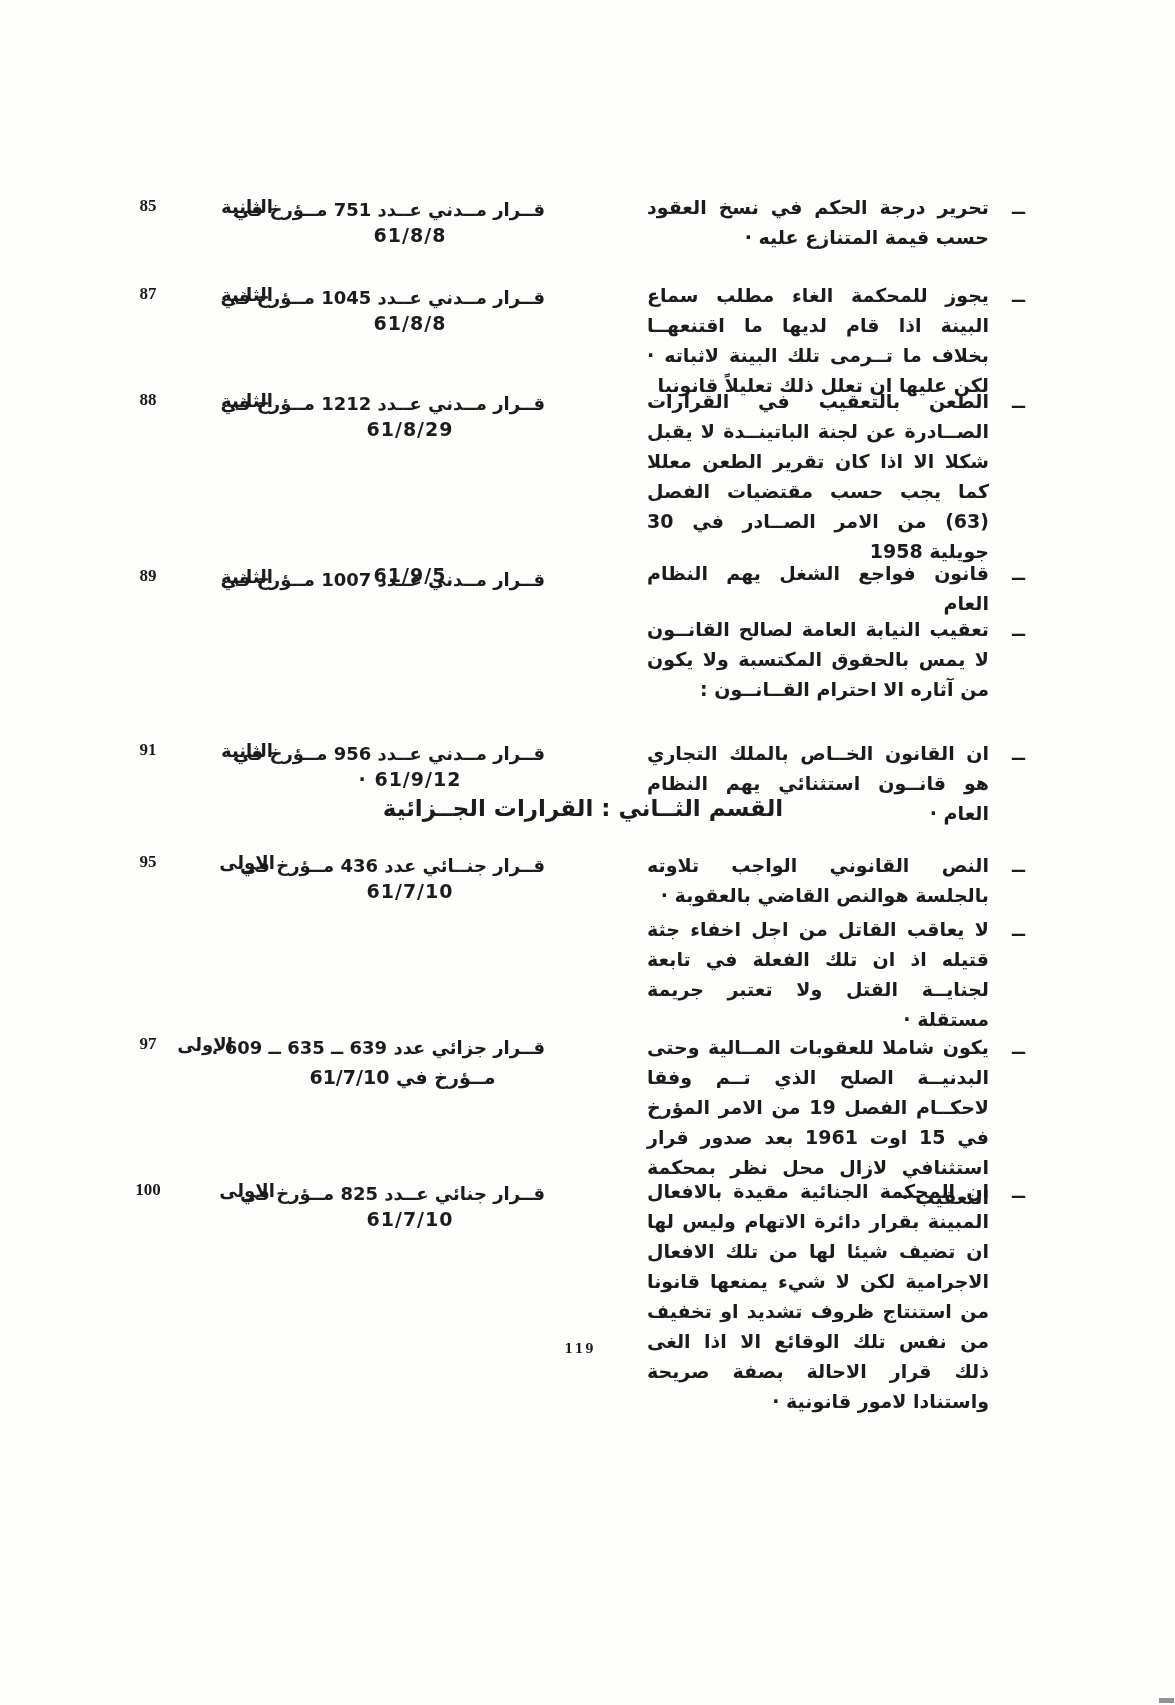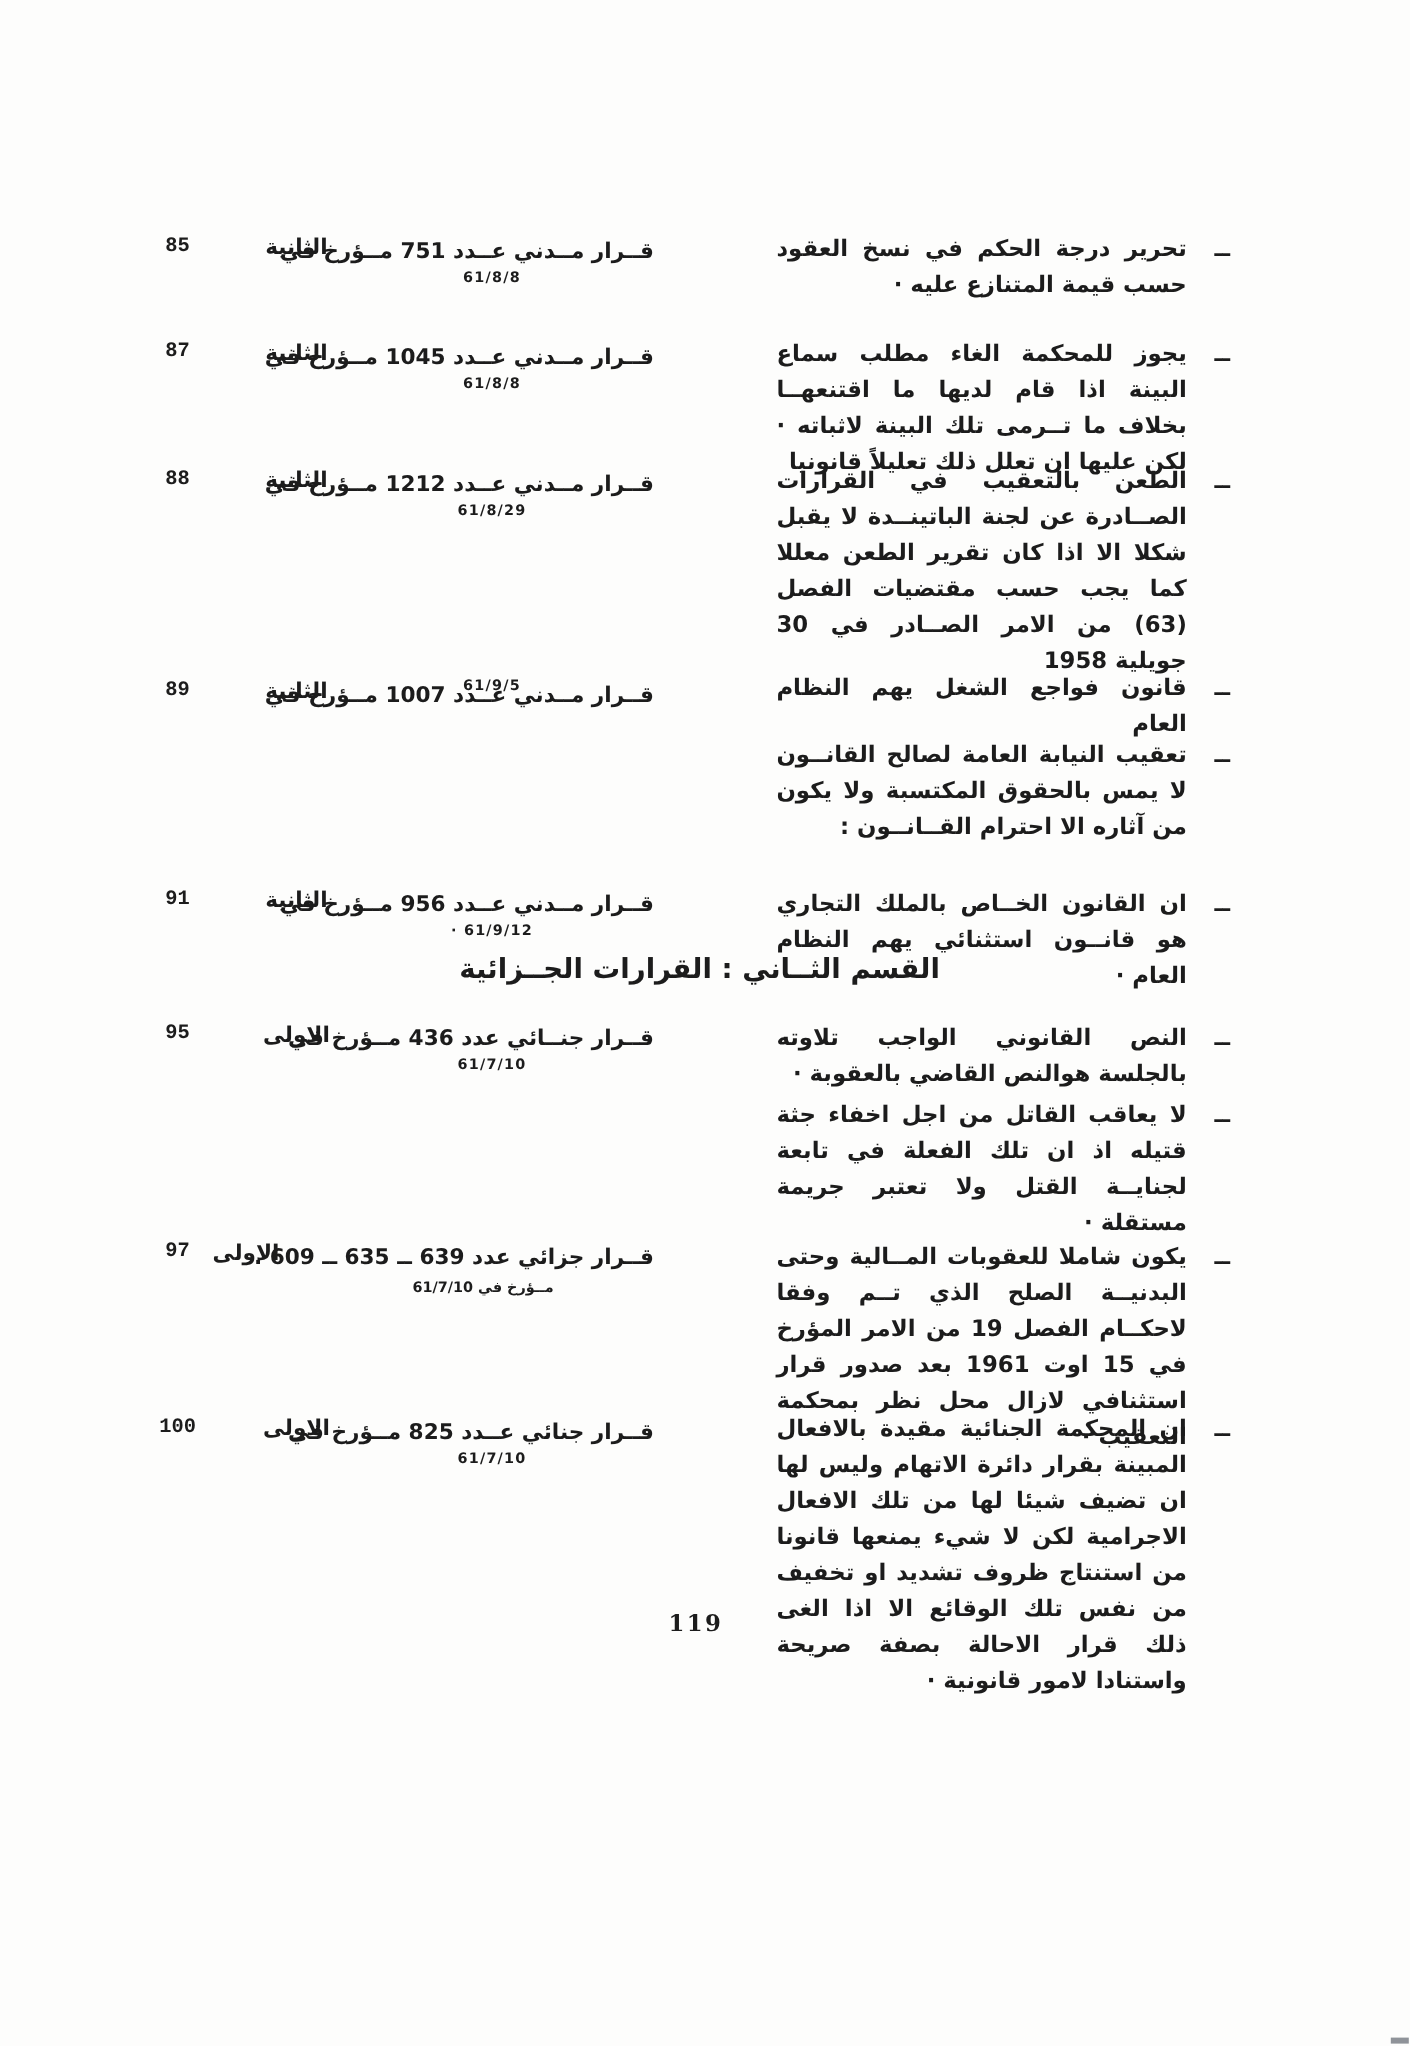--- a/index.html
+++ b/index.html
@@ -39,55 +39,55 @@
     text-align:right;
     font-size:18px;
     font-weight:700;
     line-height:28px;
     white-space:nowrap;
   }
   .dateline{
     position:absolute;
     direction:rtl;
     text-align:center;
-    font-size:12px;
+    font-size:19px;
     font-weight:700;
     letter-spacing:1px;
   }
   .chamber{
     position:absolute;
     left:210px;width:74px;
     text-align:center;
     direction:rtl;
     font-size:18px;
     font-weight:700;
     white-space:nowrap;
   }
   .pagenum{
     position:absolute;
     left:124px;width:48px;
     text-align:center;
     font-size:17px;
     font-weight:700;
-    font-family:Liberation Mono, monospace;
+    font-family:Liberation Serif, serif;
   }
   .heading{
     position:absolute;
     left:348px;width:470px;top:795px;
     text-align:center;
     direction:rtl;
     font-size:23px;
     font-weight:700;
     letter-spacing:0.5px;
   }
   .footer{
     position:absolute;
     left:520px;width:120px;top:1342px;
     text-align:center;
-    font-size:19px;
+    font-size:12px;
     font-weight:700;
     letter-spacing:2px;
     font-family:"DejaVu Serif",serif;
   }
   .corner-mark{
     position:absolute;
     left:1159px;top:1698px;
     width:15px;height:5px;
     background:#8f9399;
   }

